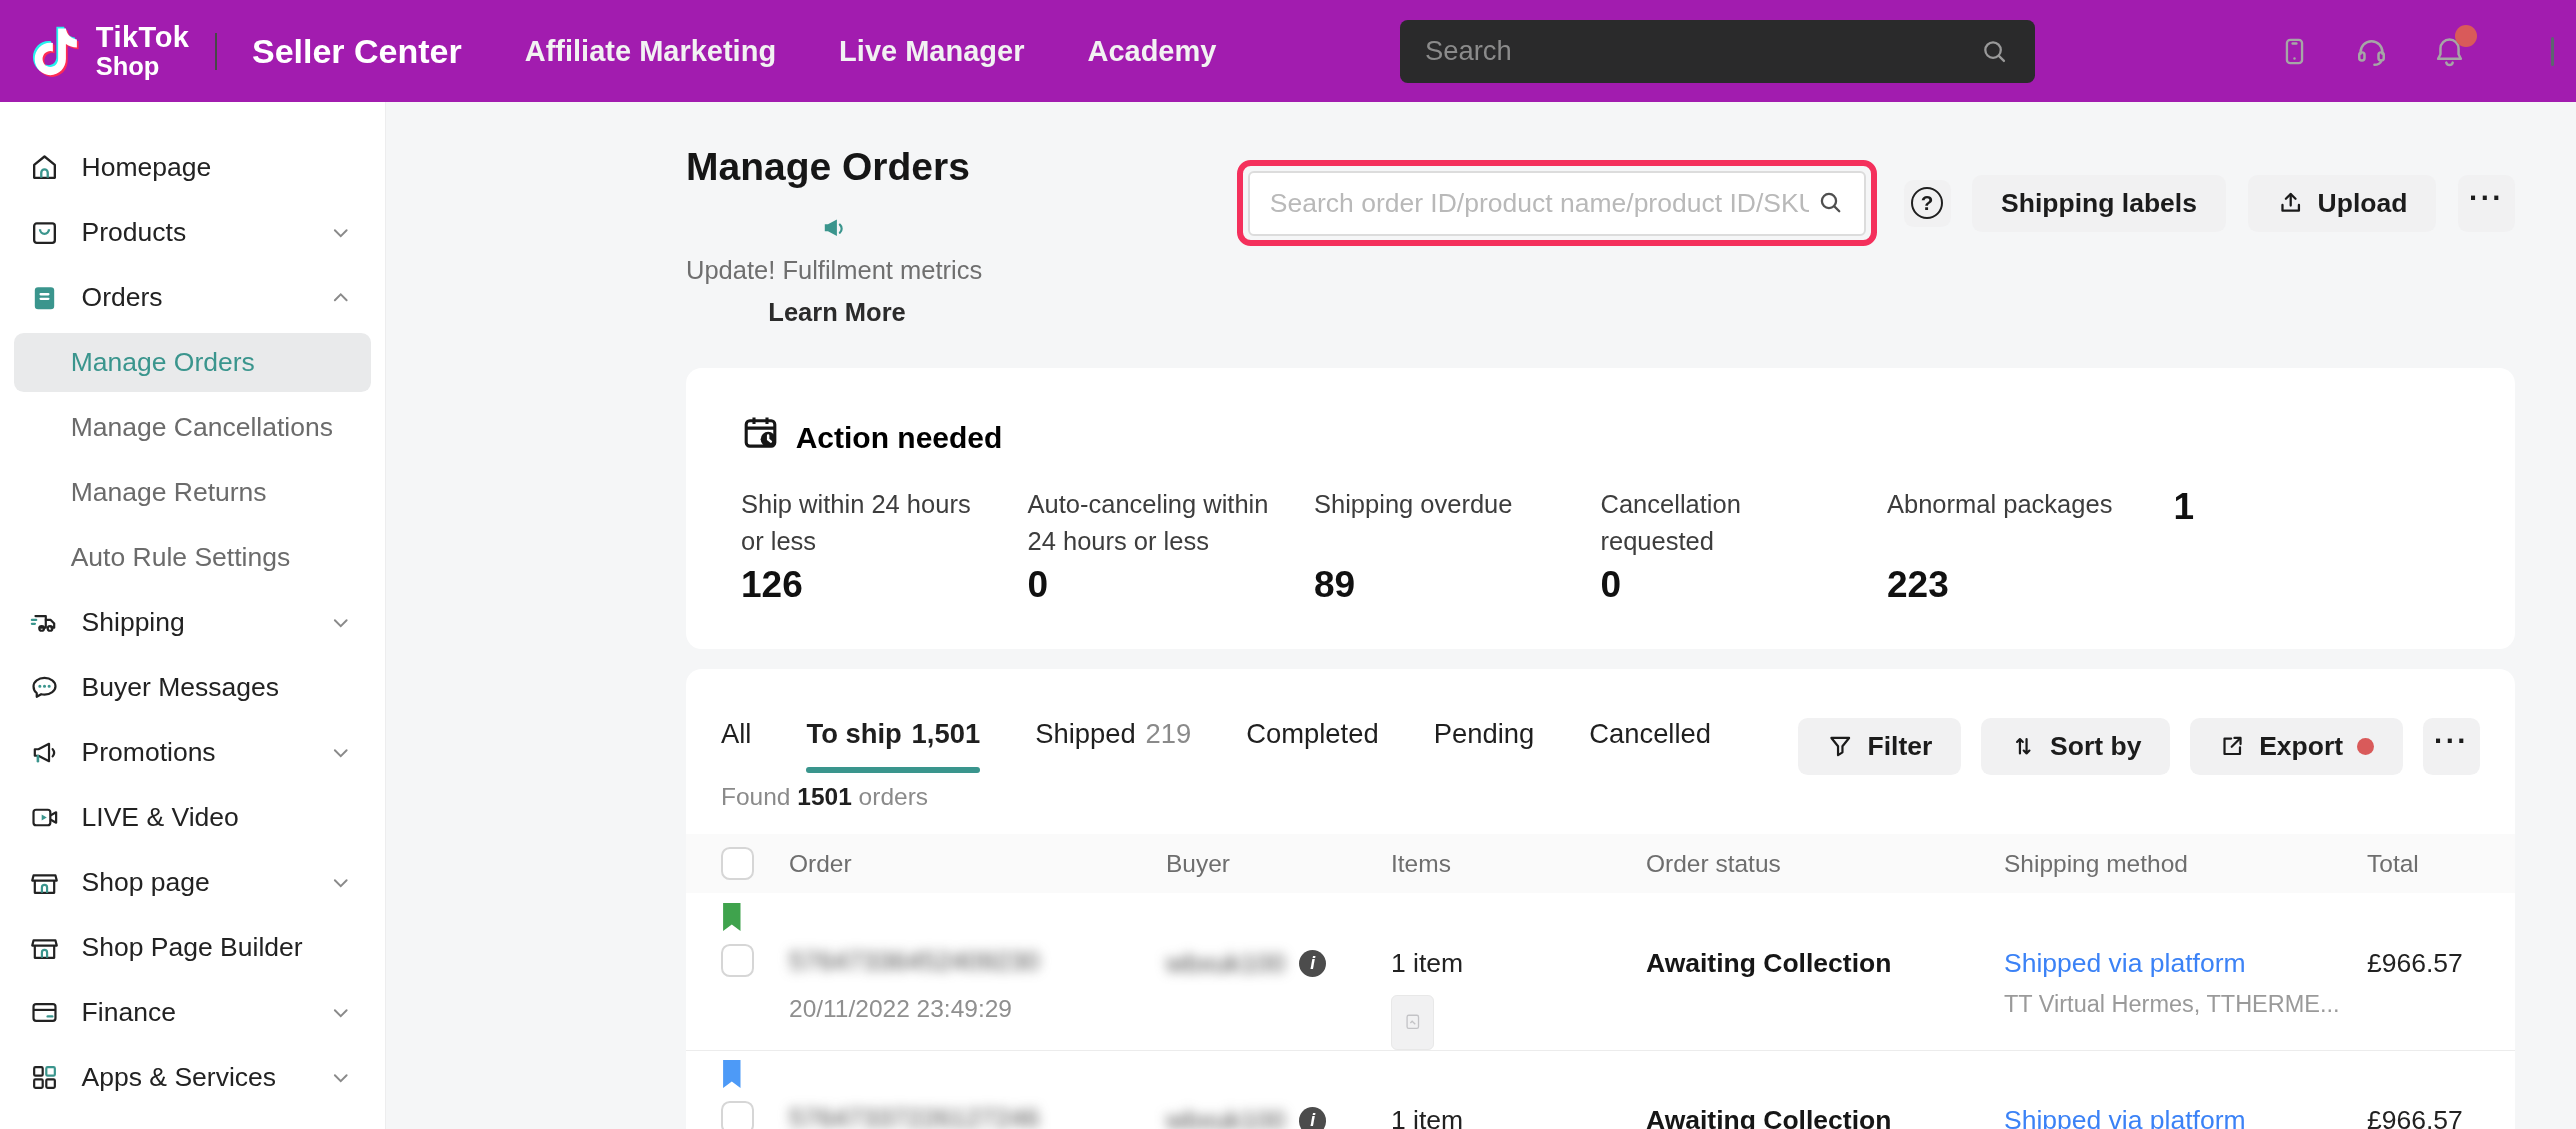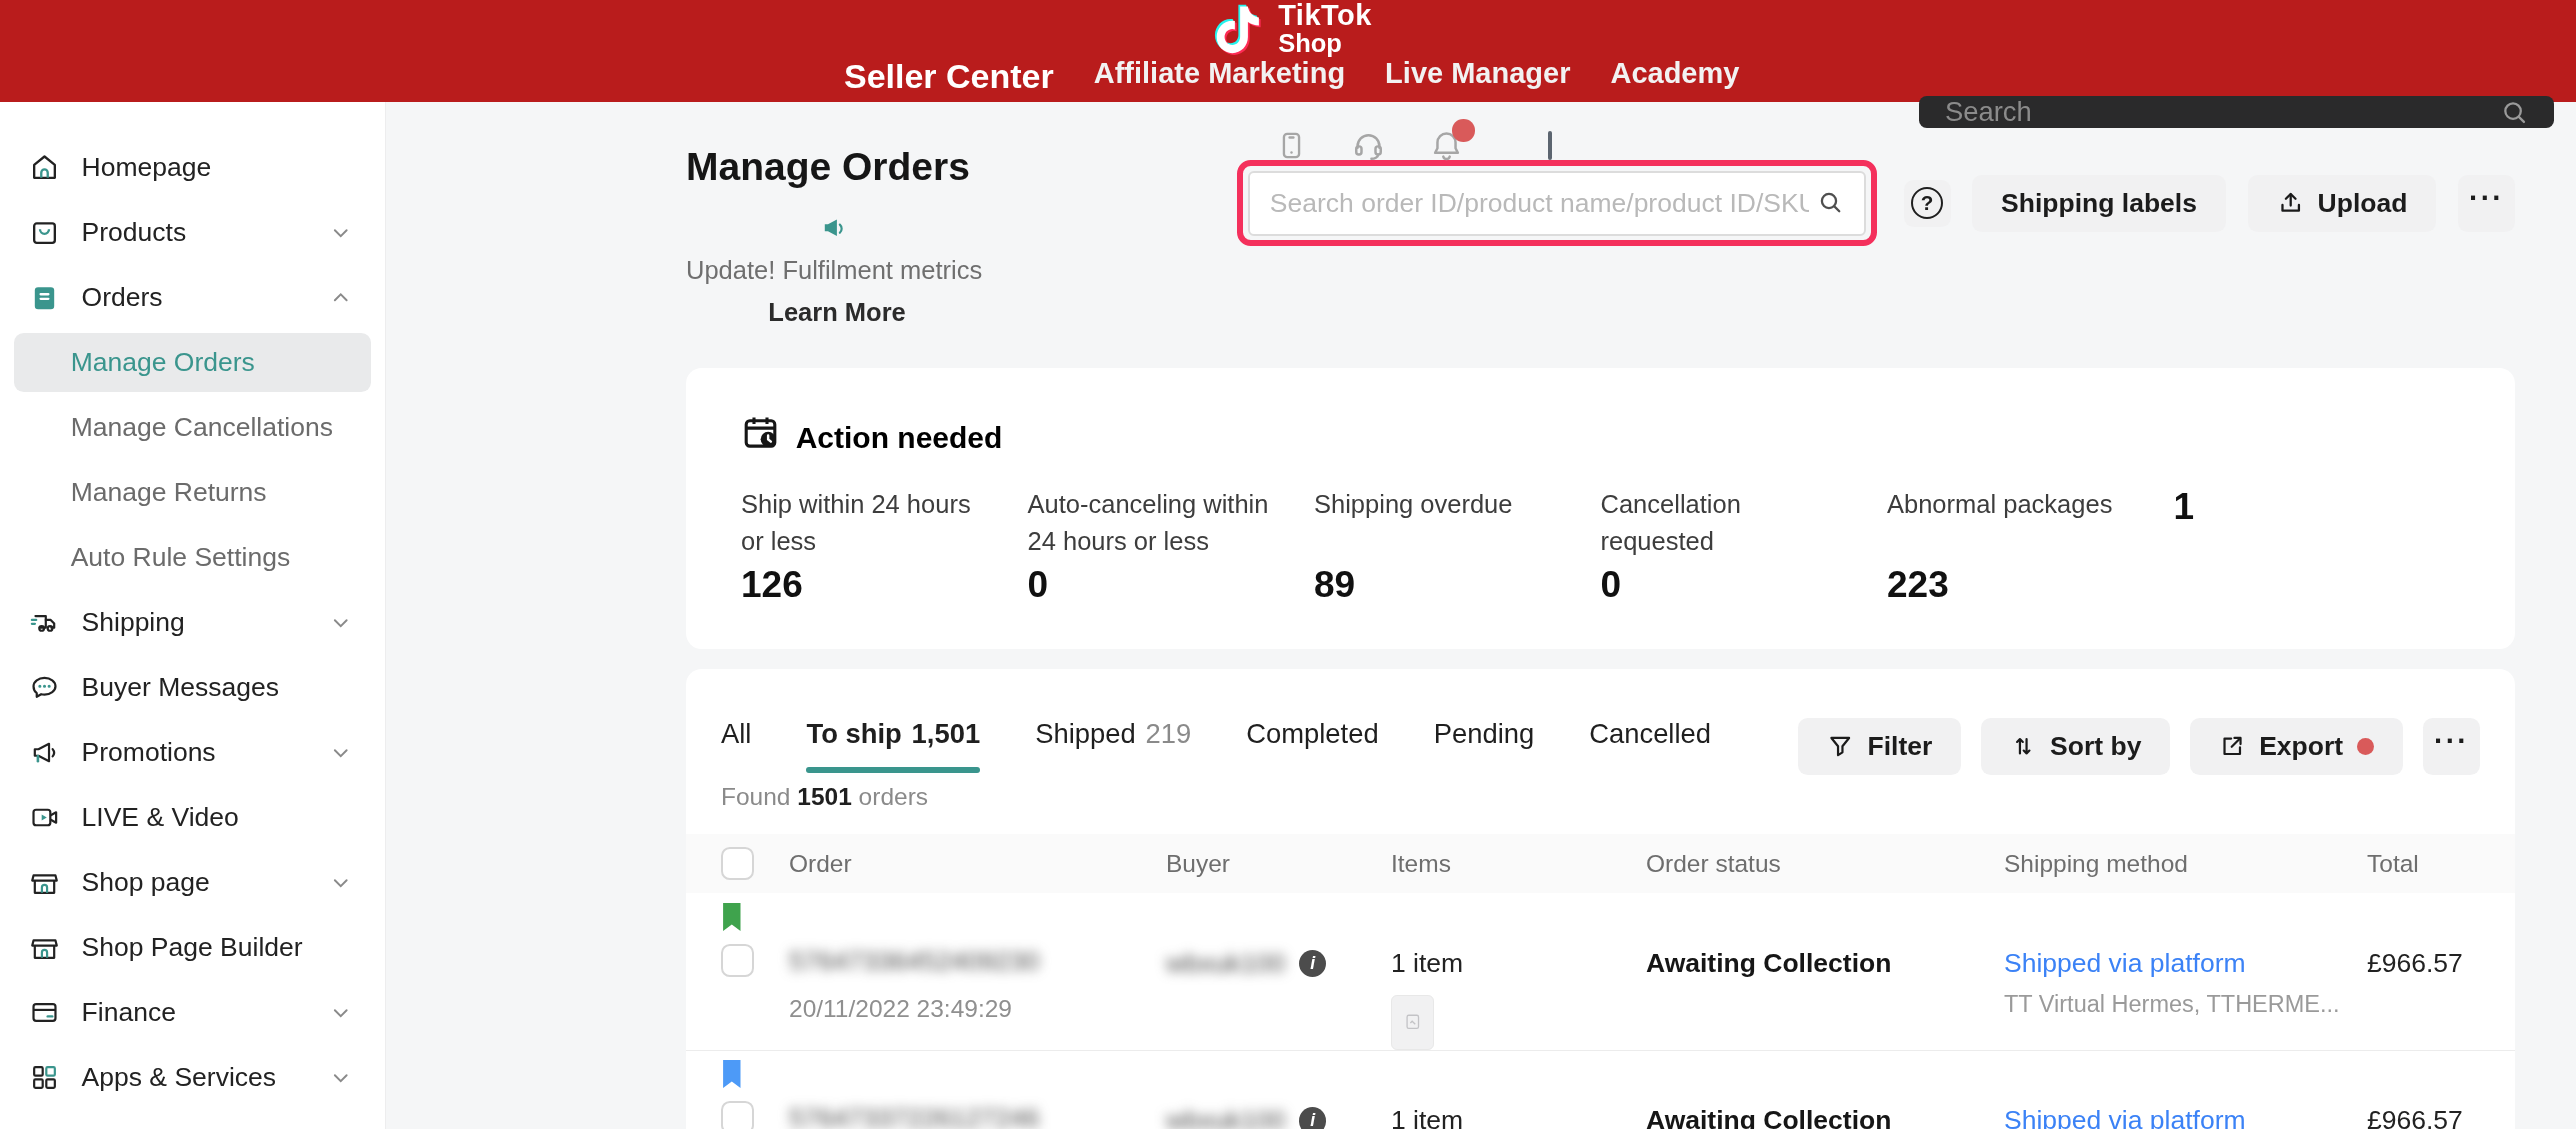--- a/index.html
+++ b/index.html
@@ -1,27 +1,27 @@
 <!DOCTYPE html>
 <html><head>
 <meta charset="utf-8">
 <style>
   * { box-sizing: border-box; margin: 0; padding: 0; }
   html,body { width: 2576px; height: 1129px; overflow: hidden;
     font-family: "Liberation Sans", sans-serif; background:#f5f6f7; }
 
   
   .header { position:absolute; top:0; left:0; width:2576px; height:102px;
-    background:#b91c1c; display:flex; align-items:center; padding:0 21.6px 0 29px; z-index:20;flex-direction:column; }
+    background:#a21caf; display:flex; align-items:center; padding:0 21.6px 0 29px; z-index:20; }
   .logo { display:flex; align-items:center; gap:13.7px; cursor:pointer; }
   .logo-text { color:#fff; line-height:1.05; }
   .logo-text .t1 { font-size:29px; font-weight:800; letter-spacing:0.5px; }
   .logo-text .t2 { font-size:25.5px; font-weight:600; }
   .hdr-divider { width:2px; height:37px; background:#474747; margin:0 35px 0 25.5px; }
-  .nav { display:flex; align-items:flex-start; gap:40px; }
+  .nav { display:flex; align-items:center; gap:63px; }
   .nav-seller { font-size:34px; font-weight:700; color:#fff; cursor:pointer; }
   .nav-item { font-size:29px; font-weight:600; color:#f2f2f2; cursor:pointer; }
   .hsearch { margin-left:auto; width:635px; height:63px; background:#2a2a2b; border-radius:7.8px;
     display:flex; align-items:center; padding:0 25.5px; gap:11.8px; }
   .hsearch input { flex:1; min-width:0; background:transparent; border:none; outline:none;
     color:#ddd; font-size:27.4px; }
   .hsearch input::placeholder { color:#8b8b8b; }
   .hicons { display:flex; align-items:center; gap:43px; margin-left:243px; color:#a6a6a6; }
   .hicon { position:relative; display:flex; cursor:pointer; }
   .bell-badge { position:absolute; top:-8.8px; right:-10.8px; width:22.5px; height:22.5px;

